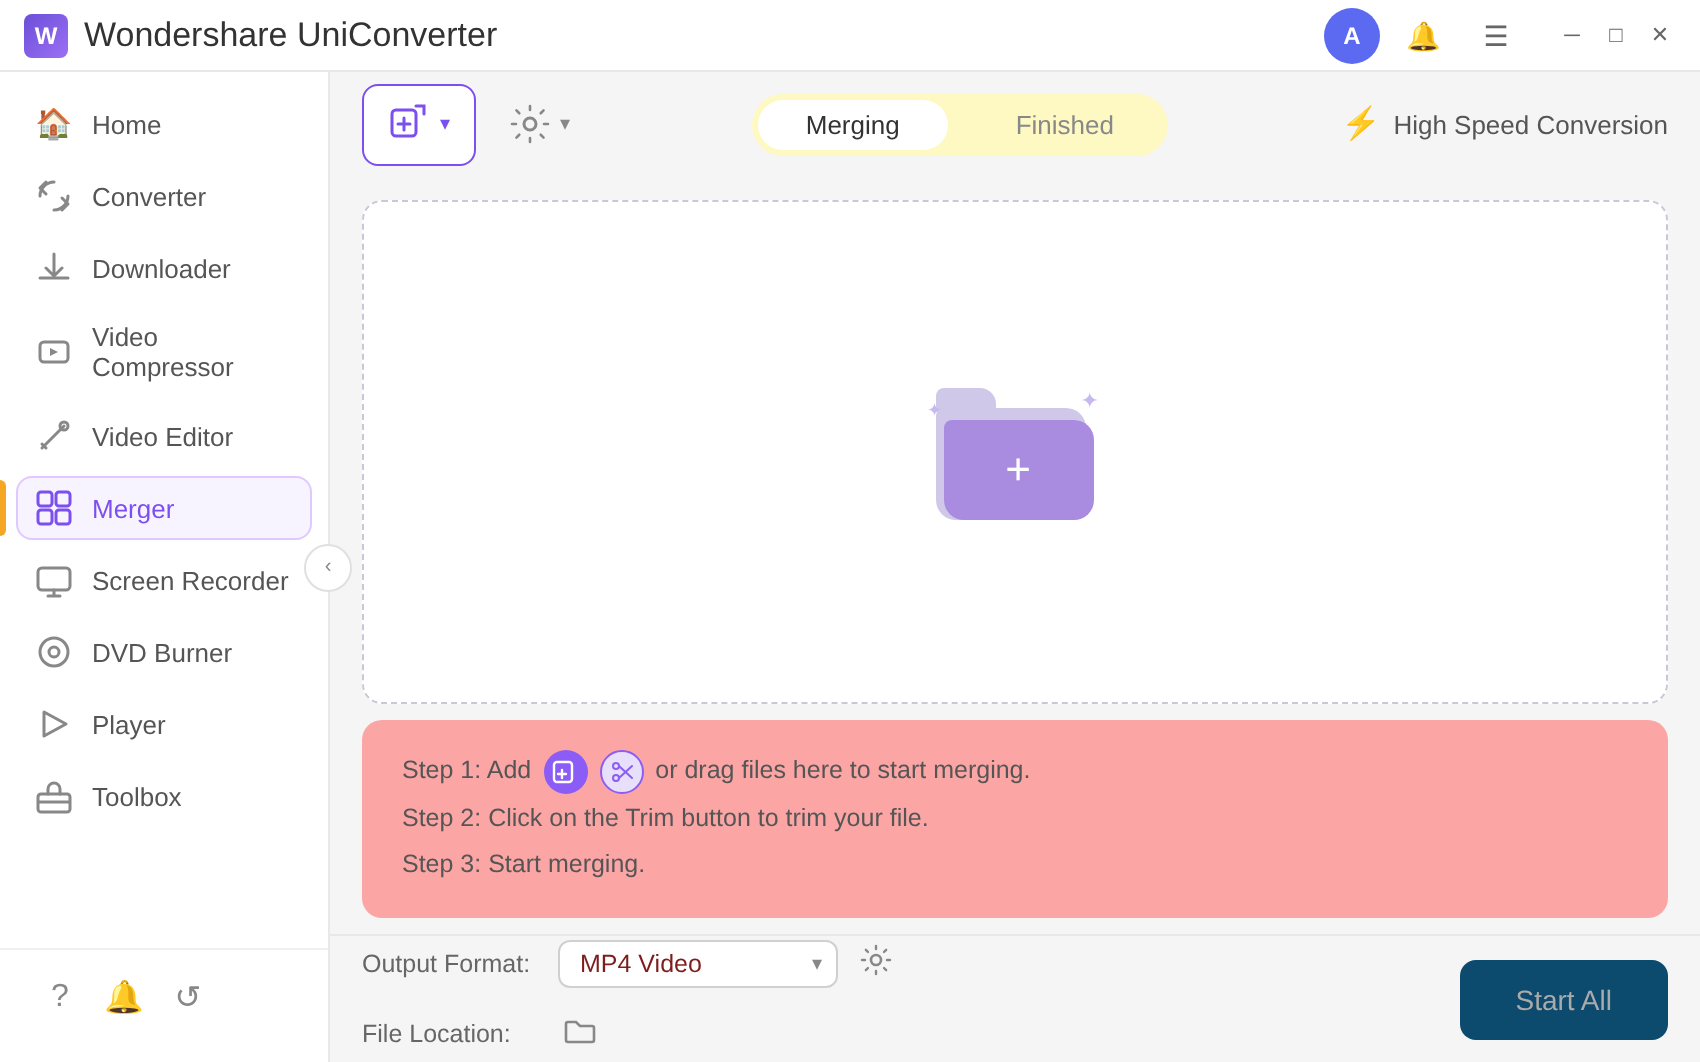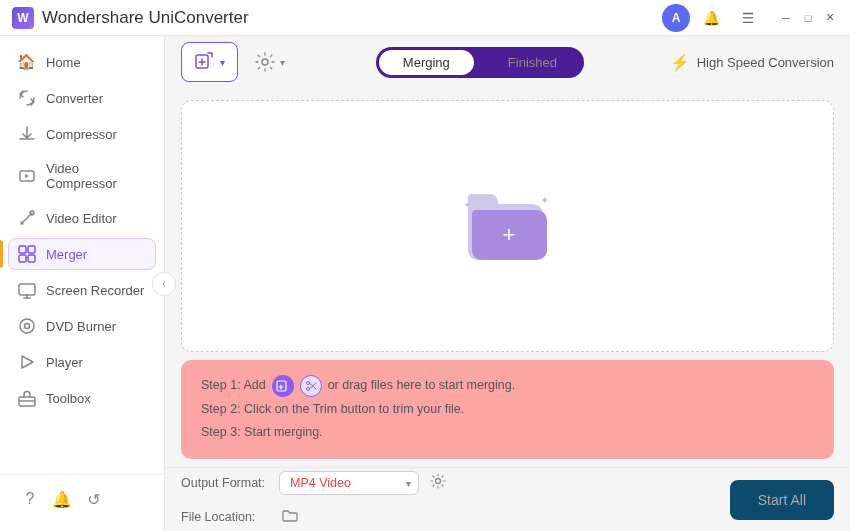--- a/index.html
+++ b/index.html
@@ -238,21 +238,21 @@
       cursor: pointer;
       color: #666;
       font-size: 20px;
       padding: 4px;
     }
 
     
     .tabs-container {
       margin: 0 auto;
       display: flex;
-      background: #4c1d95;
+      background: #fef9c3;
       border-radius: 20px;
       padding: 3px;
       gap: 10px;
     }
     .tab {
       padding: 5px 24px;
       border-radius: 16px;
       cursor: pointer;
       font-size: 13px;
       color: #888;
@@ -405,21 +405,21 @@
       font-size: 12.5px;
       color: #666;
       width: 90px;
     }
     .footer-select {
       background: #fff;
       border: 1px solid #d0d0d0;
       border-radius: 6px;
       padding: 4px 24px 4px 10px;
       font-size: 12.5px;
-      color: #ef4444;
+      color: #7f1d1d;
       cursor: pointer;
       appearance: none;
       position: relative;
       min-width: 140px;
     }
     .footer-select-wrap {
       position: relative;
       display: inline-block;
     }
     .footer-select-wrap::after {
@@ -491,21 +491,21 @@
       </span>
       <span class="sidebar-label">Converter</span>
     </div>
     <div class="sidebar-item">
       <span class="sidebar-icon">
         <svg width="18" height="18" viewBox="0 0 18 18" fill="none">
             <path d="M9 2v10M5 9l4 4 4-4" stroke="#888" stroke-width="1.5" stroke-linecap="round" stroke-linejoin="round"></path>
             <path d="M2 14h14" stroke="#888" stroke-width="1.5" stroke-linecap="round"></path>
           </svg>
       </span>
-      <span class="sidebar-label">Compressor</span>
+      <span class="sidebar-label">Downloader</span>
     </div>
     <div class="sidebar-item">
       <span class="sidebar-icon">
         <svg width="18" height="18" viewBox="0 0 18 18" fill="none">
             <rect x="2" y="4" width="14" height="10" rx="2" stroke="#888" stroke-width="1.5"></rect>
             <path d="M7 7l4 2-4 2V7z" fill="#888"></path>
           </svg>
       </span>
       <span class="sidebar-label">Video Compressor</span>
     </div>

